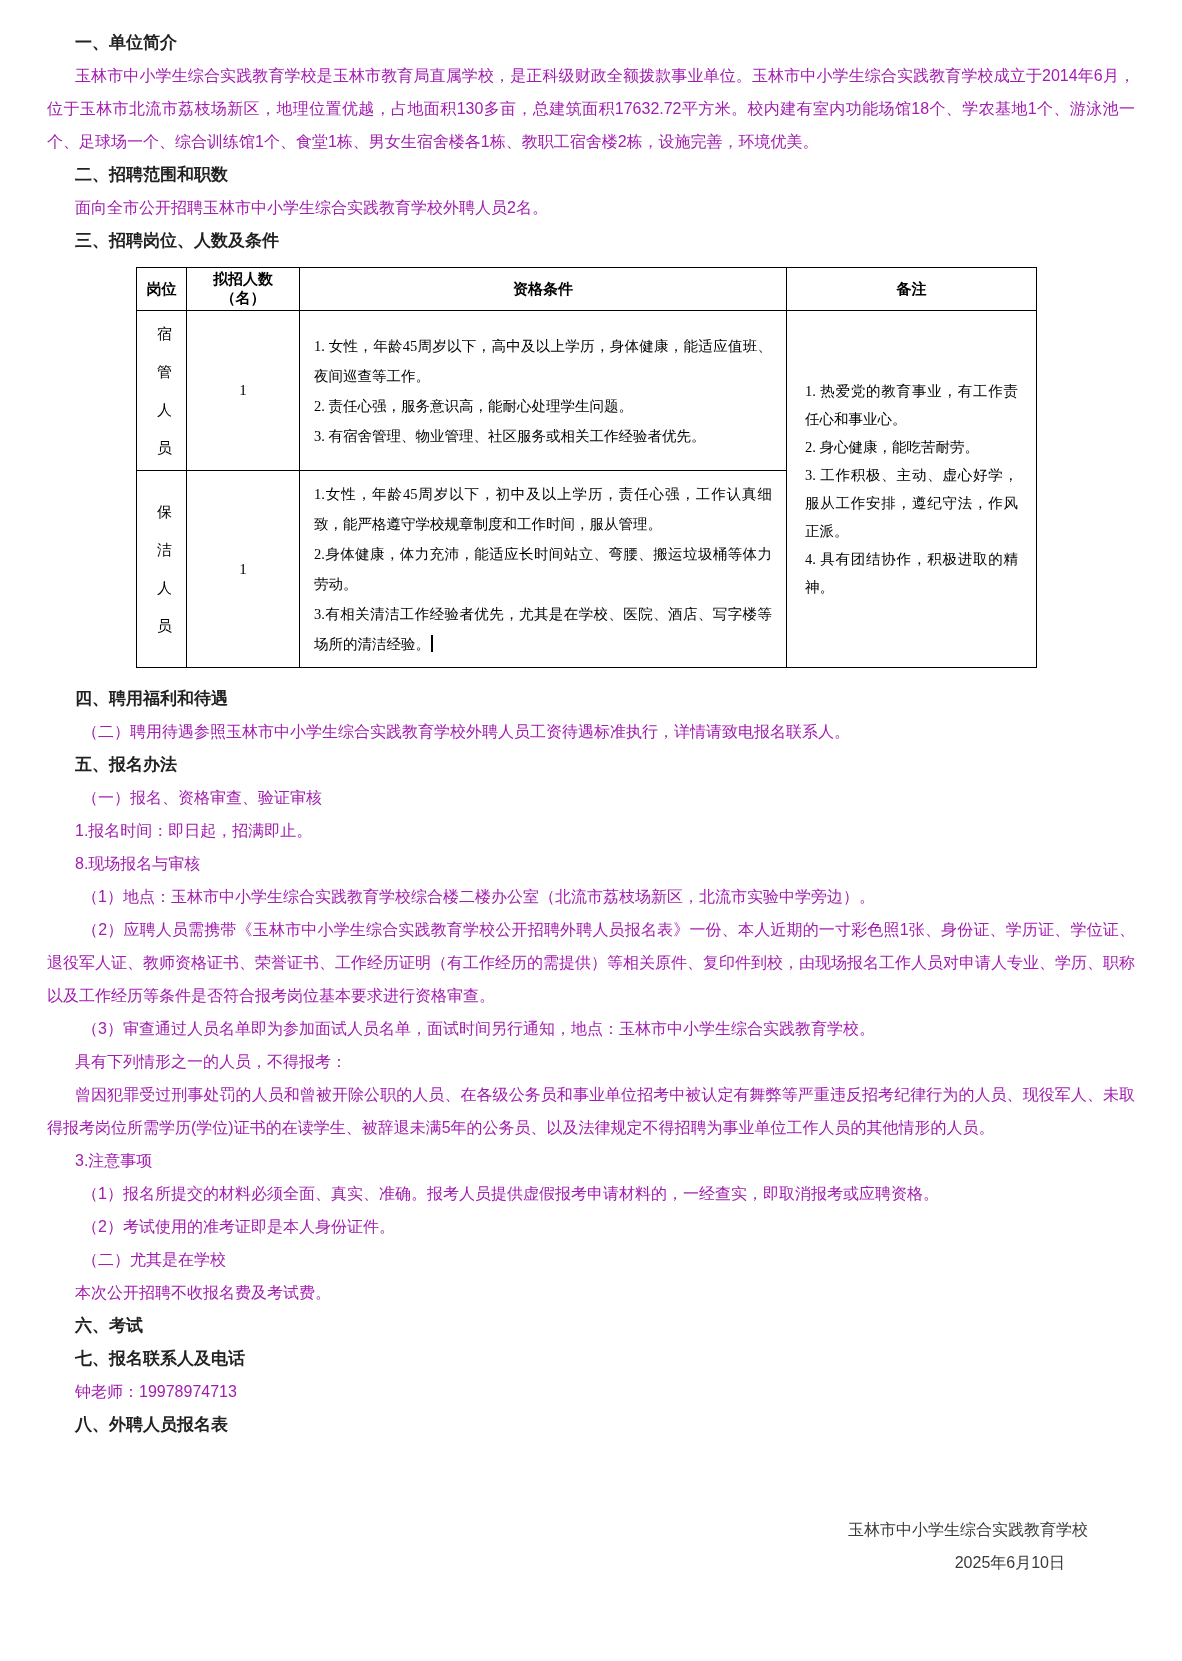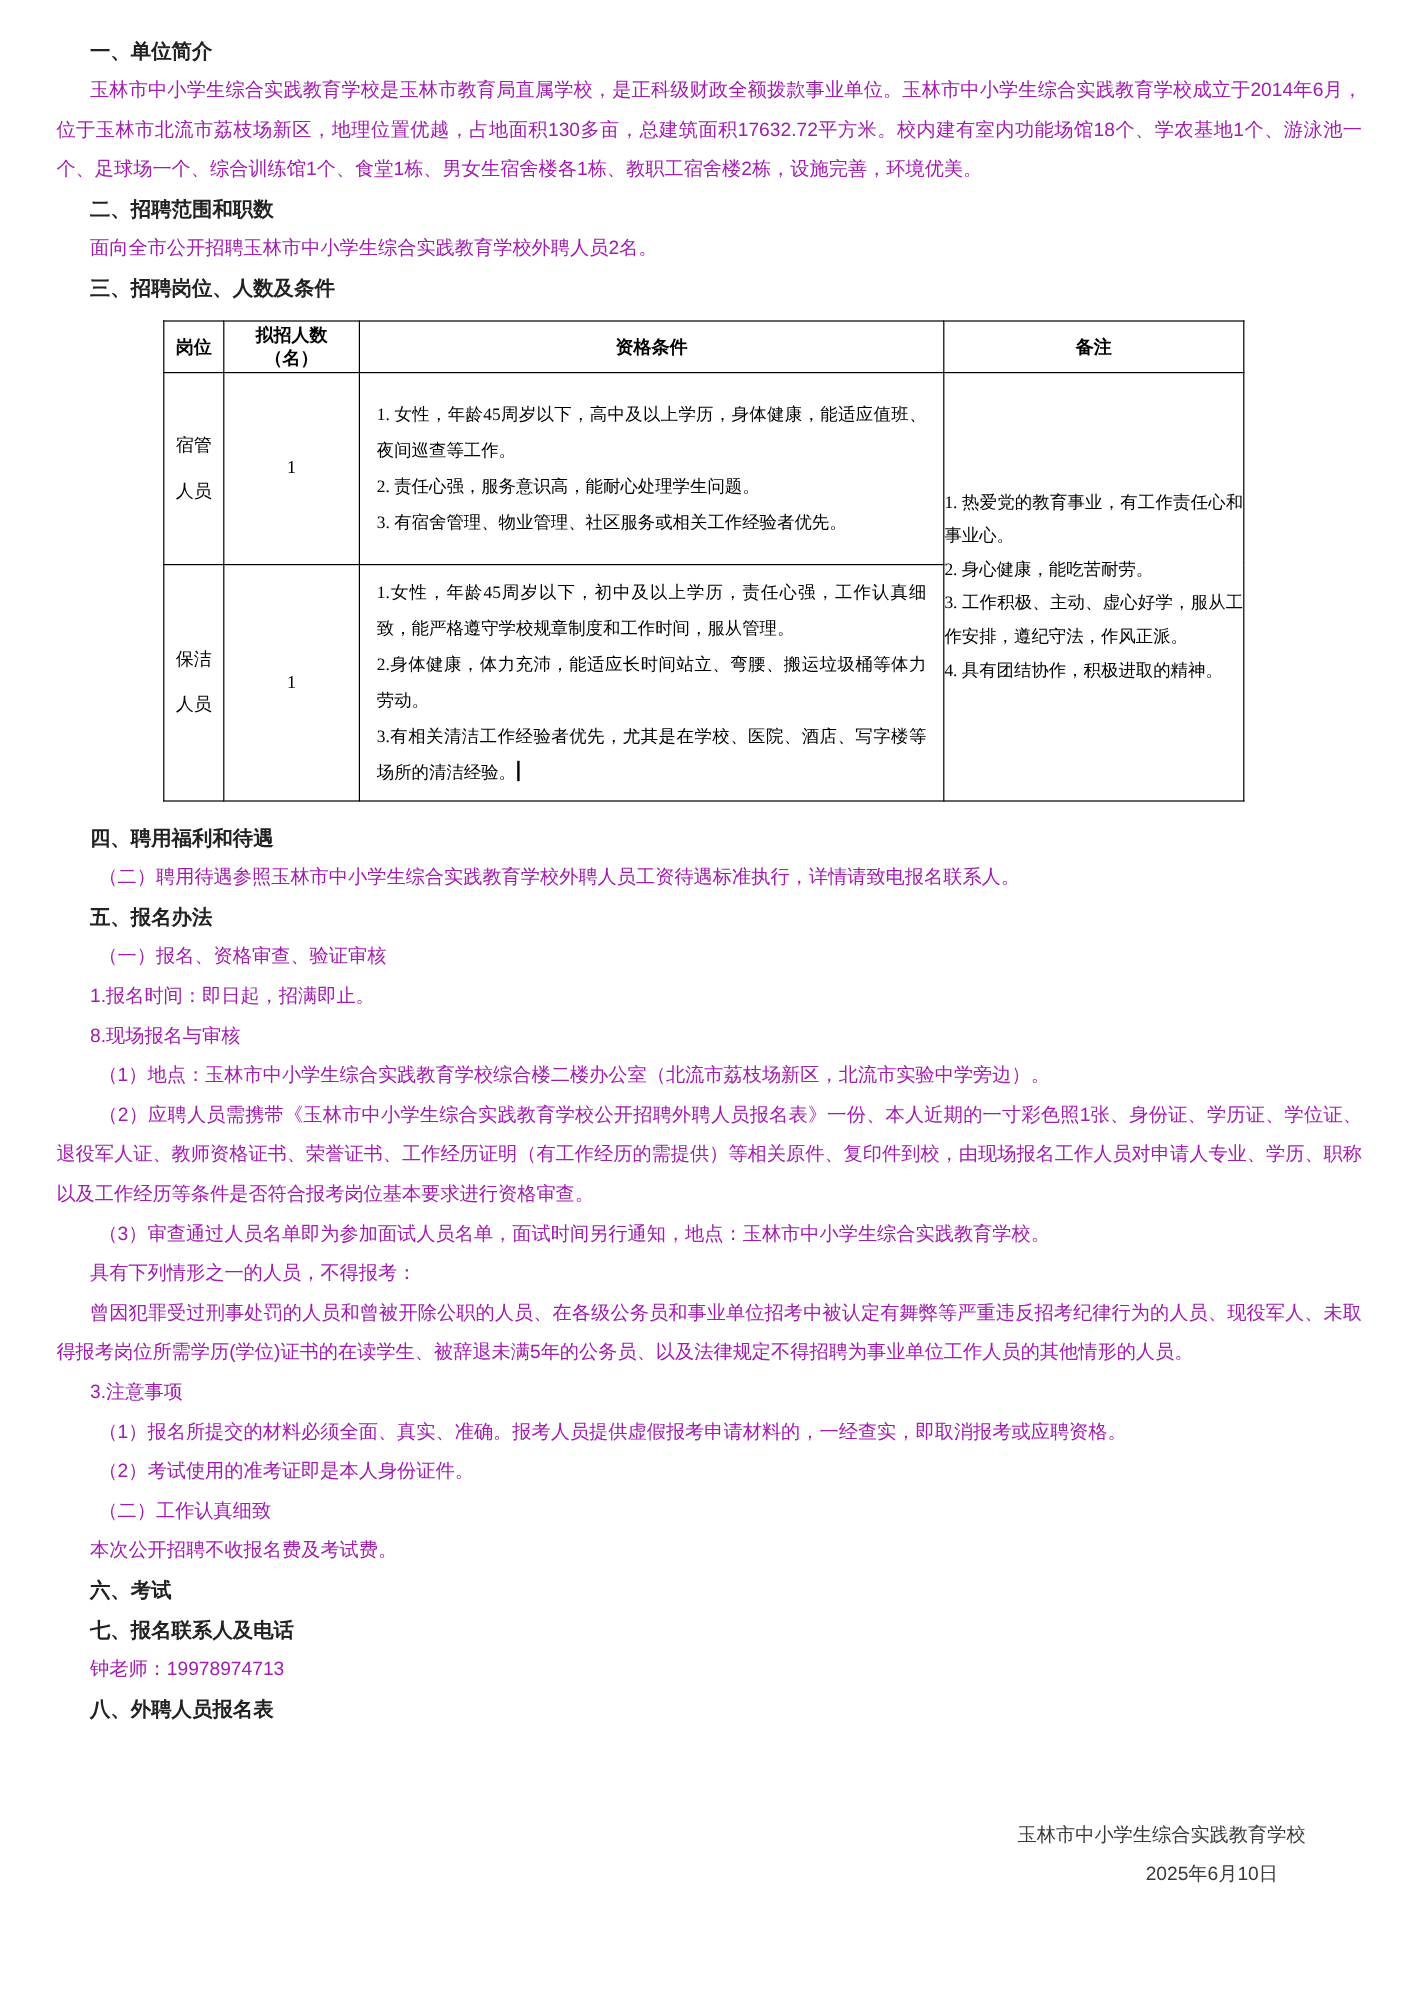--- a/index.html
+++ b/index.html
@@ -54,35 +54,35 @@
     text-align: center;
     padding: 2px 4px;
   }
   tr.job-row-1 { height: 160px; }
   tr.job-row-2 { height: 185px; }
 
   td.pos-cell {
     text-align: center;
     font-size: 15px;
     line-height: 38px;
-    padding: 2px 9px;
+    padding: 2px 20px;
   }
   td.count-cell {
     text-align: center;
     font-size: 15px;
     padding: 2px 4px;
   }
   td.req-cell { padding: 8px 14px; }
   td.req-cell p {
     margin: 0;
     font-size: 14.5px;
     line-height: 30px;
     text-align: justify;
   }
-  td.remark-cell { padding: 8px 0; }
+  td.remark-cell { padding: 8px 18px; }
   td.remark-cell p {
     margin: 0;
     font-size: 14.5px;
     line-height: 28px;
     text-align: justify;
   }
 
   .caret {
     display: inline-block;
     width: 2px;
@@ -165,21 +165,21 @@
   <p class="para">1.报名时间：即日起，招满即止。</p>
   <p class="para">8.现场报名与审核</p>
   <p class="para paren-indent">（1）地点：玉林市中小学生综合实践教育学校综合楼二楼办公室（北流市荔枝场新区，北流市实验中学旁边）。</p>
   <p class="para paren-indent">（2）应聘人员需携带《玉林市中小学生综合实践教育学校公开招聘外聘人员报名表》一份、本人近期的一寸彩色照1张、身份证、学历证、学位证、退役军人证、教师资格证书、荣誉证书、工作经历证明（有工作经历的需提供）等相关原件、复印件到校，由现场报名工作人员对申请人专业、学历、职称以及工作经历等条件是否符合报考岗位基本要求进行资格审查。</p>
   <p class="para paren-indent">（3）审查通过人员名单即为参加面试人员名单，面试时间另行通知，地点：玉林市中小学生综合实践教育学校。</p>
   <p class="para">具有下列情形之一的人员，不得报考：</p>
   <p class="para">曾因犯罪受过刑事处罚的人员和曾被开除公职的人员、在各级公务员和事业单位招考中被认定有舞弊等严重违反招考纪律行为的人员、现役军人、未取得报考岗位所需学历(学位)证书的在读学生、被辞退未满5年的公务员、以及法律规定不得招聘为事业单位工作人员的其他情形的人员。</p>
   <p class="para">3.注意事项</p>
   <p class="para paren-indent">（1）报名所提交的材料必须全面、真实、准确。报考人员提供虚假报考申请材料的，一经查实，即取消报考或应聘资格。</p>
   <p class="para paren-indent">（2）考试使用的准考证即是本人身份证件。</p>
-  <p class="para paren-indent">（二）工作认真细致</p>
+  <p class="para paren-indent">（二）尤其是在学校</p>
   <p class="para">本次公开招聘不收报名费及考试费。</p>
 
   <p class="heading">六、考试</p>
 
   <p class="heading">七、报名联系人及电话</p>
   <p class="para">钟老师：19978974713</p>
 
   <p class="heading">八、外聘人员报名表</p>
 
   <div class="doc-footer">

